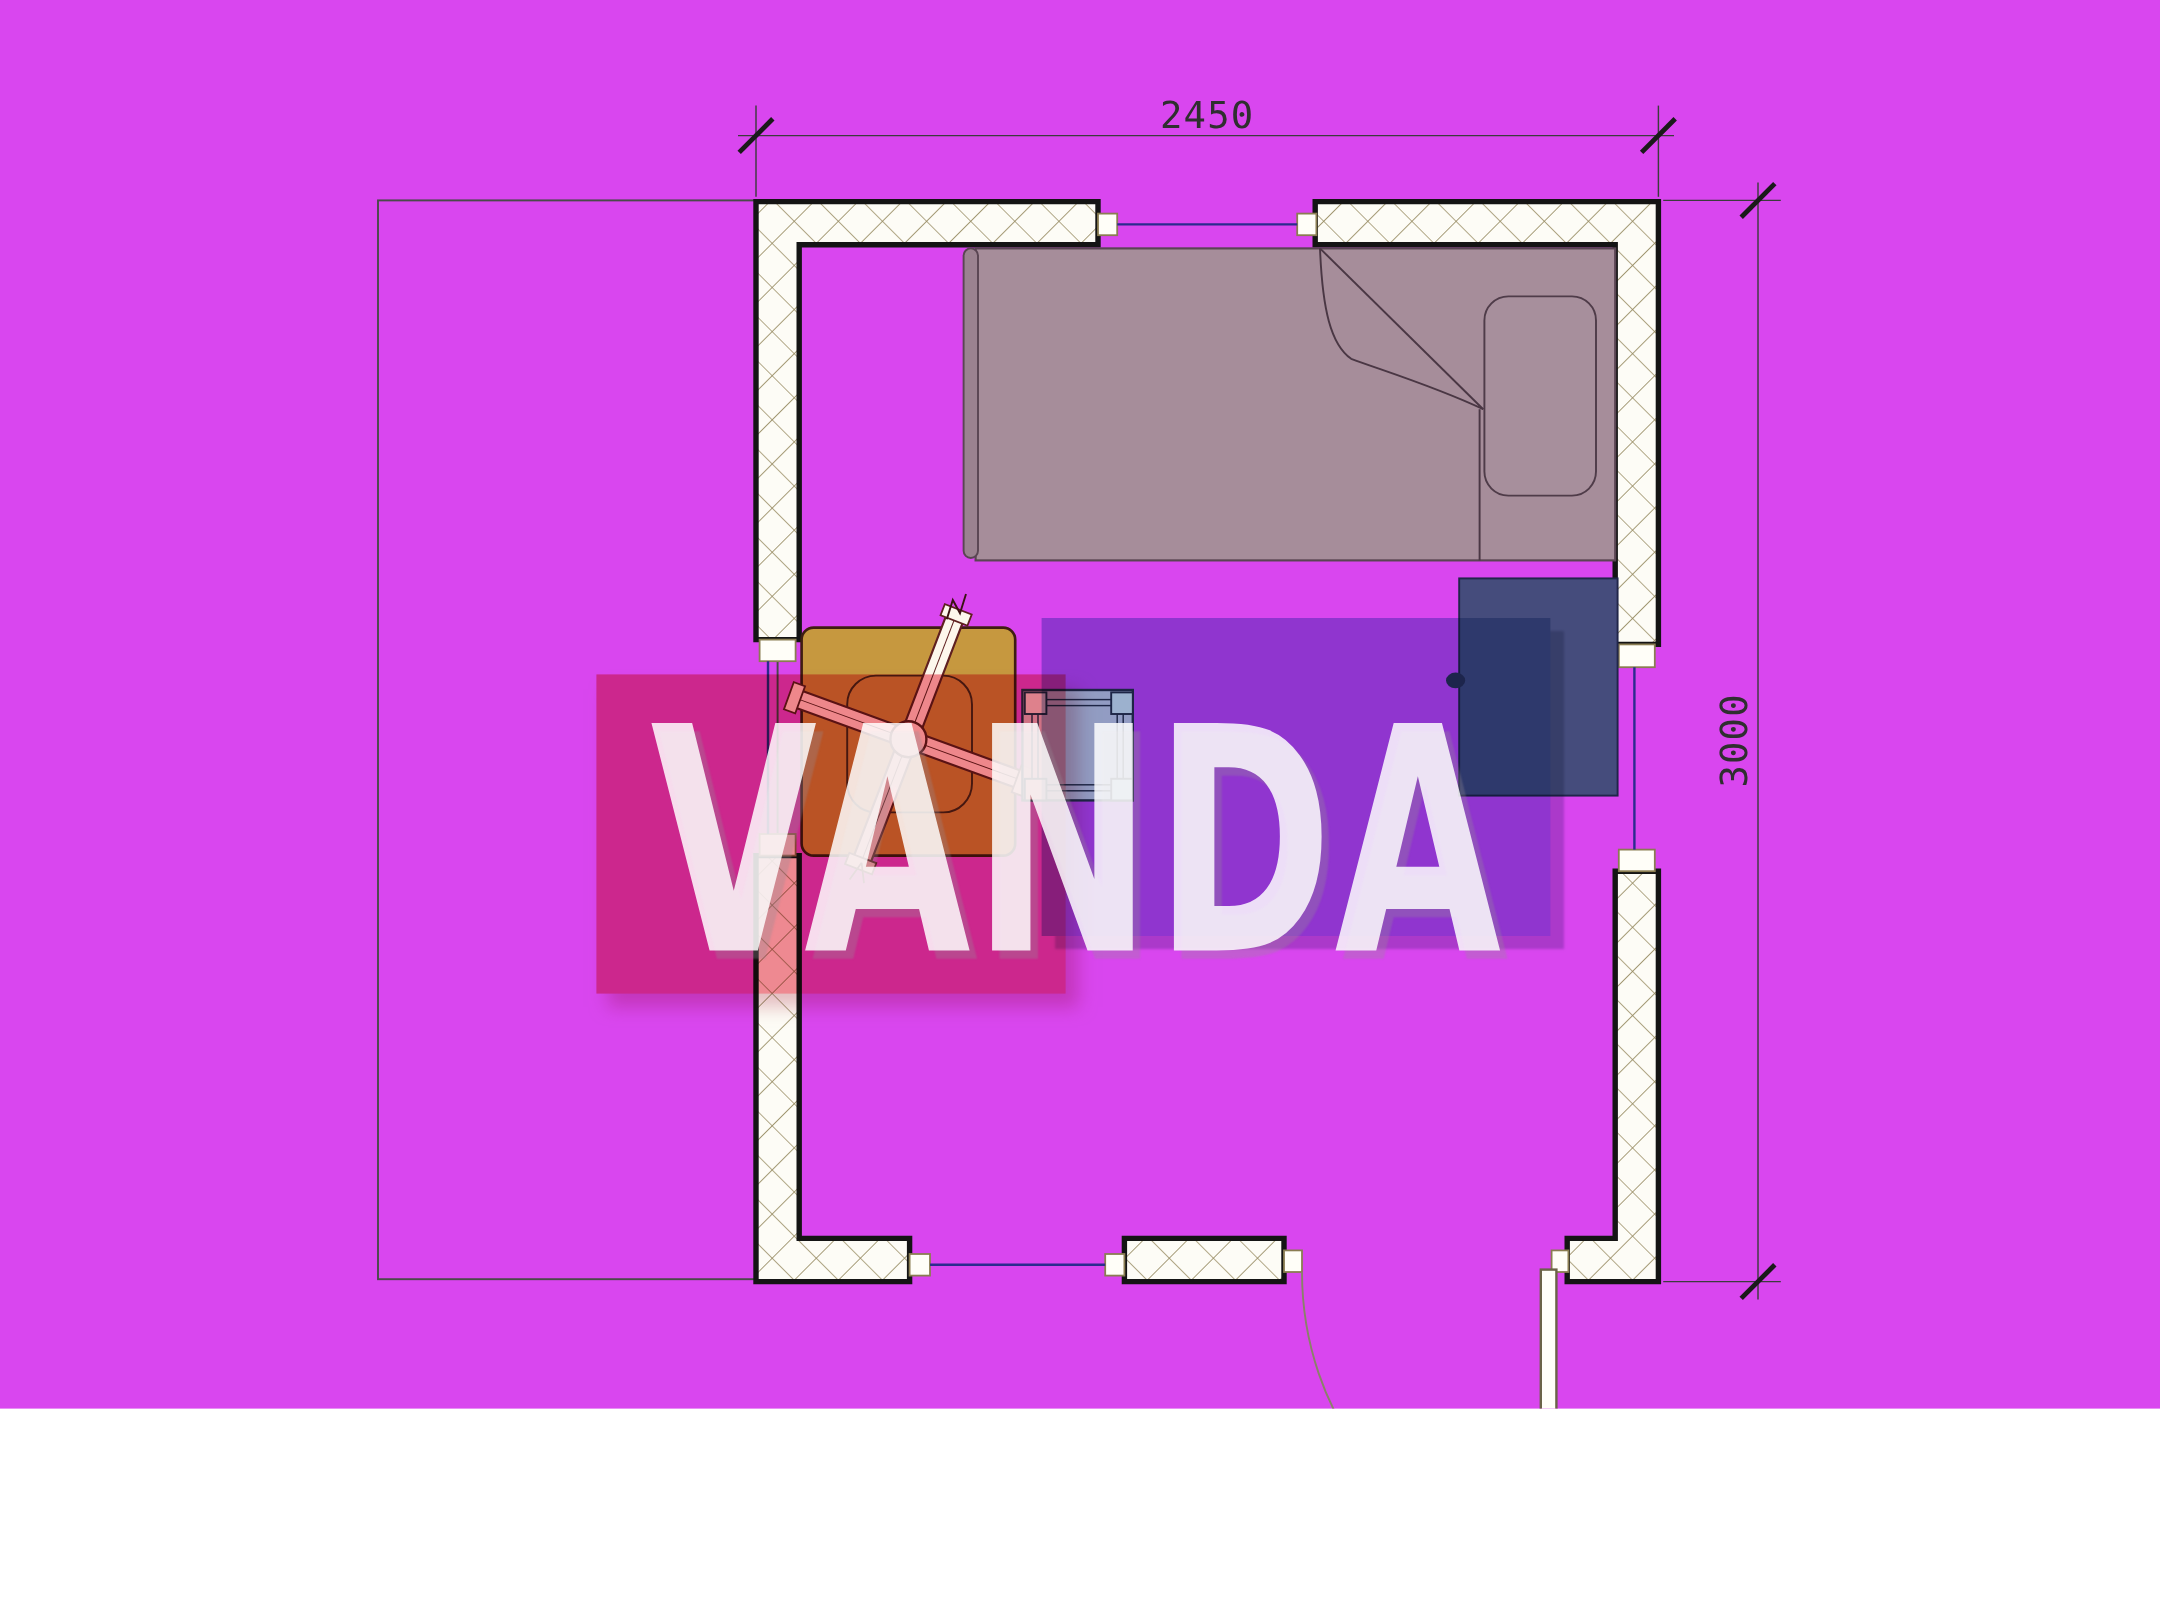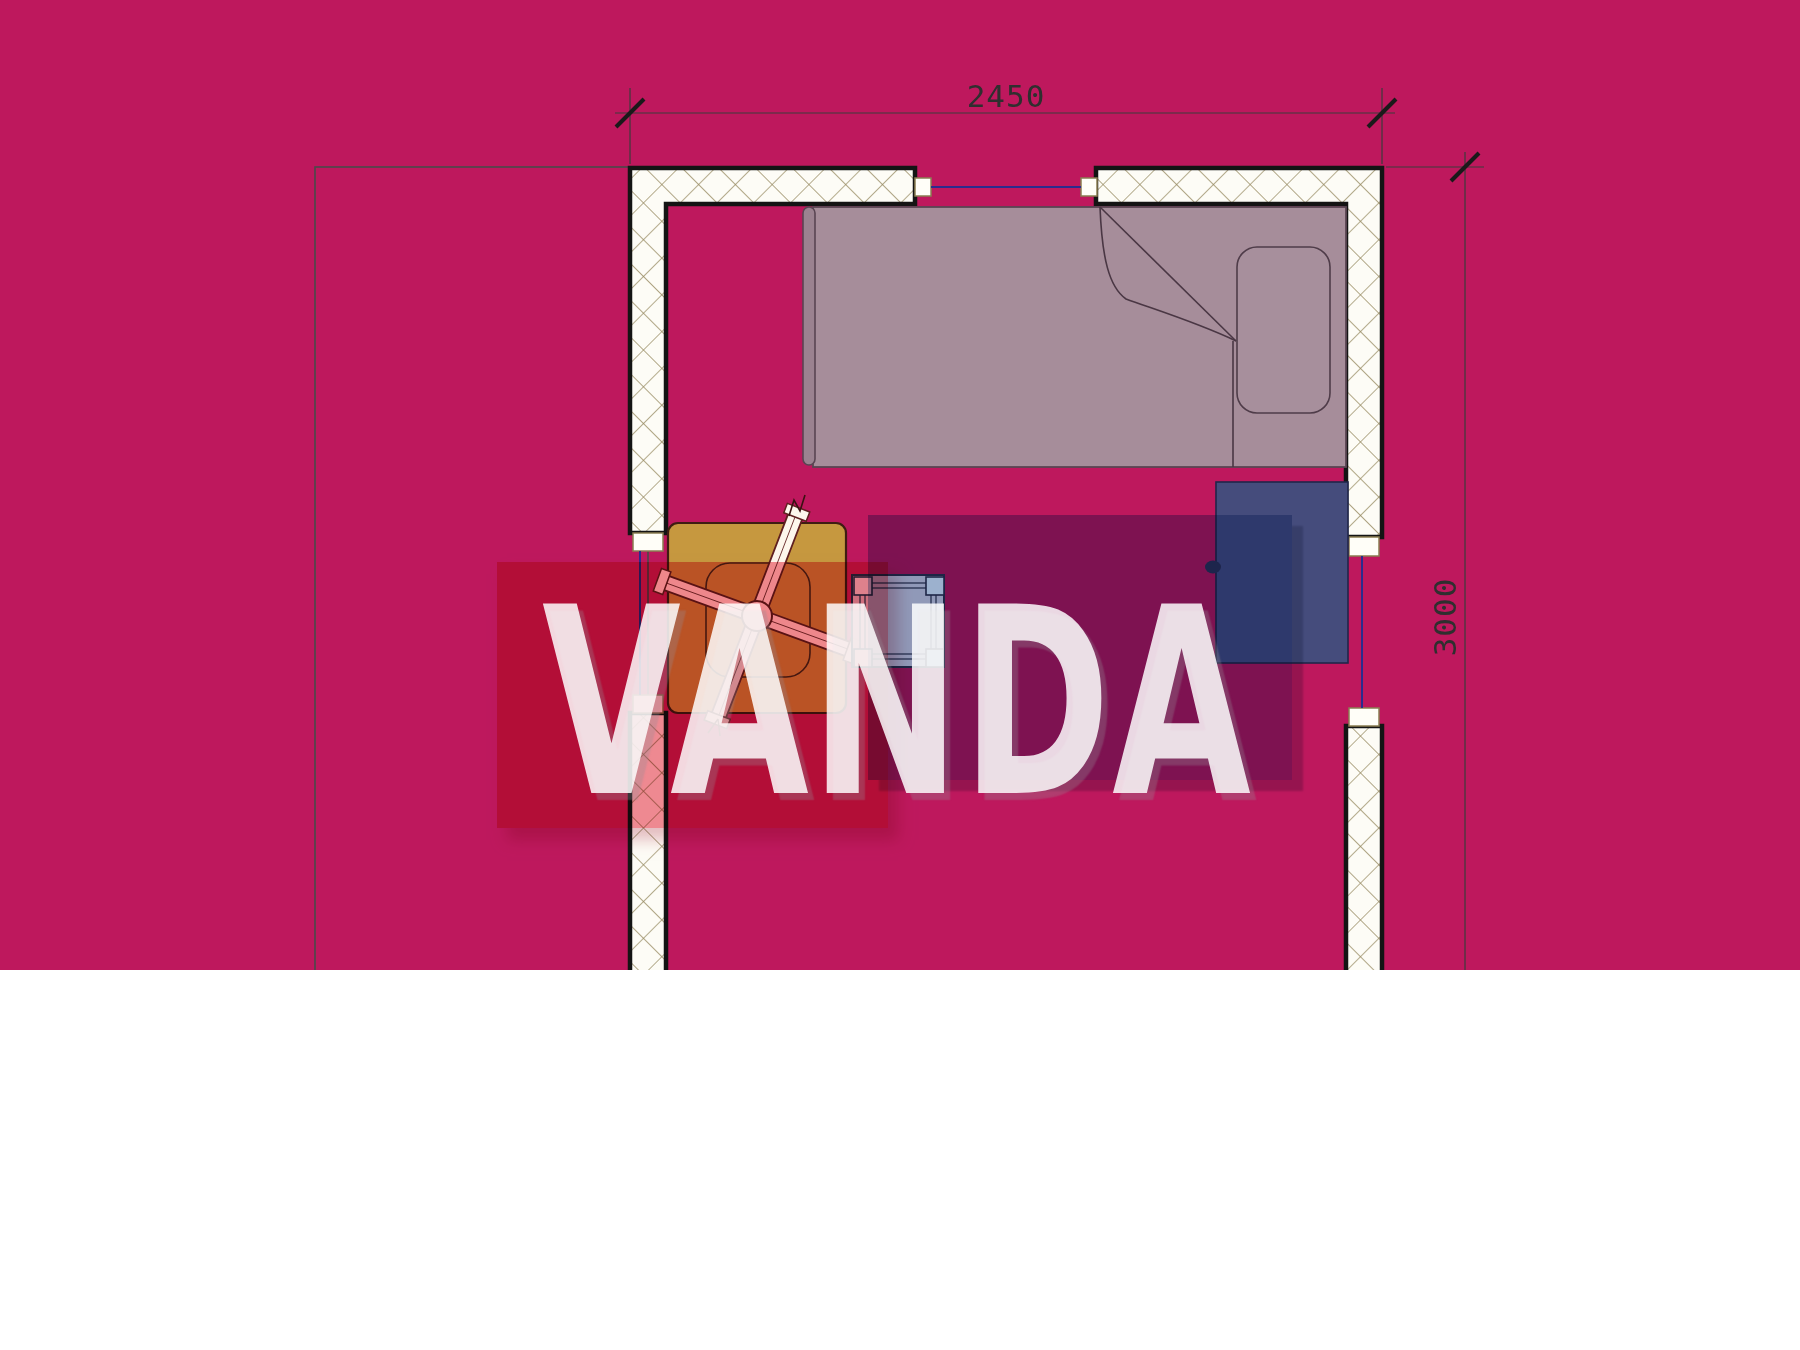--- a/index.html
+++ b/index.html
@@ -1,16 +1,16 @@
 <!DOCTYPE html>
 <html><head>
 <meta charset="utf-8">
 <style>
   html,body{margin:0;padding:0;background:#ffffff;}
-  .stage{position:relative;width:1800px;height:970px;background:#be185d;overflow:hidden;
+  .stage{position:relative;width:1800px;height:1174px;background:#d946ef;overflow:hidden;
          font-family:"DejaVu Sans", sans-serif;}
   .plan-svg{position:absolute;left:0;top:0;}
   .wm-block{position:absolute;mix-blend-mode:multiply;}
   .wm-red{left:497px;top:562px;width:391px;height:266px;background:#f08b96;
           box-shadow:10px 12px 14px rgba(205,130,145,.5);}
   .wm-blue{left:868px;top:515px;width:424px;height:265px;background:#a9c0dd;
            box-shadow:11px 11px 2px rgba(148,158,178,.5);}
   .wm-text{position:absolute;left:542px;top:573px;font-size:260px;line-height:1;
            font-weight:bold;letter-spacing:2px;color:rgba(255,255,255,.84);
            transform:scaleX(.69);transform-origin:left top;white-space:nowrap;

